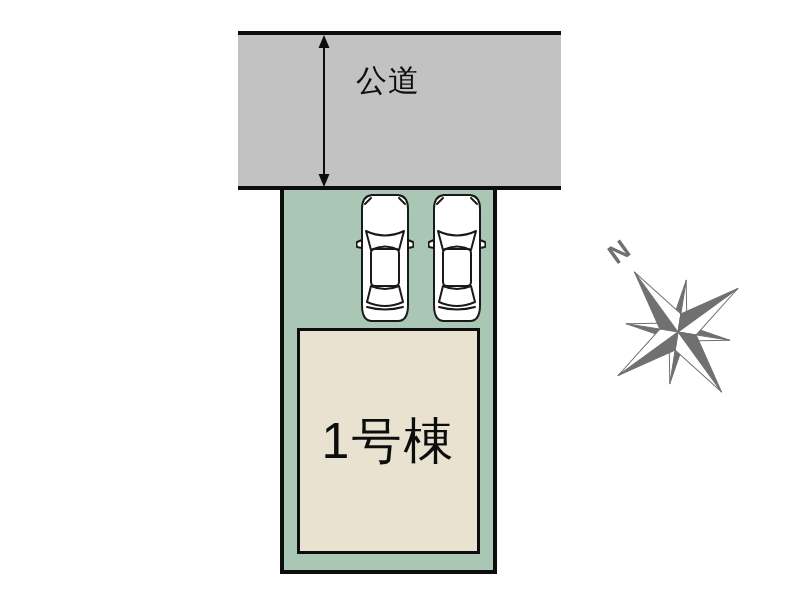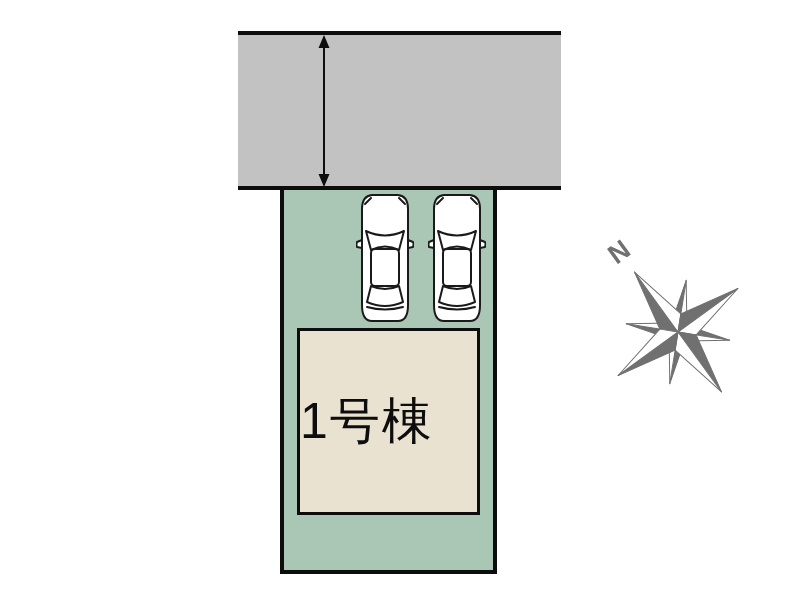--- a/index.html
+++ b/index.html
@@ -19,23 +19,23 @@
     letter-spacing:1px;color:#0d0d0d;
   }
   .dim-arrow{position:absolute;left:316px;top:35px;}
   
   .plot{
     position:absolute;left:280px;top:186px;width:217px;height:388px;
     box-sizing:border-box;background:#a9c7b4;border:4px solid #0d0d0d;
   }
   
   .building{
-    position:absolute;left:297px;top:328px;width:183px;height:187px;
+    position:absolute;left:297px;top:328px;width:183px;height:226px;
     box-sizing:border-box;background:#e9e2d1;border:3px solid #0d0d0d;
-    display:flex;align-items:center;justify-content:flex-start;
+    display:flex;align-items:center;justify-content:center;
   }
   .building-label{font-size:50px;font-weight:500;letter-spacing:2px;color:#0d0d0d;}
   
   .car{position:absolute;top:193px;width:58px;height:130px;}
   .car-1{left:356px;}
   .car-2{left:428px;}
   
   .compass{position:absolute;left:598px;top:235px;}
   .compass text{font-family:"Liberation Sans","DejaVu Sans",sans-serif;}
 </style>
@@ -62,20 +62,21 @@
 
   <div class="road"></div>
 
   <svg class="dim-arrow" width="16" height="152" viewBox="0 0 16 152">
     <line x1="8" y1="10" x2="8" y2="142" stroke="#0d0d0d" stroke-width="2"></line>
     <polygon points="8,0 2.5,13 13.5,13" fill="#0d0d0d"></polygon>
     <polygon points="8,152 2.5,139 13.5,139" fill="#0d0d0d"></polygon>
   </svg>
 
   <div class="road-label">
+    <div>公道</div>
   </div>
 
   <div class="plot"></div>
 
   <svg class="car car-1" viewBox="0 0 58 130">
     <use href="#car-top"></use>
   </svg>
   <svg class="car car-2" viewBox="0 0 58 130">
     <use href="#car-top"></use>
   </svg>

